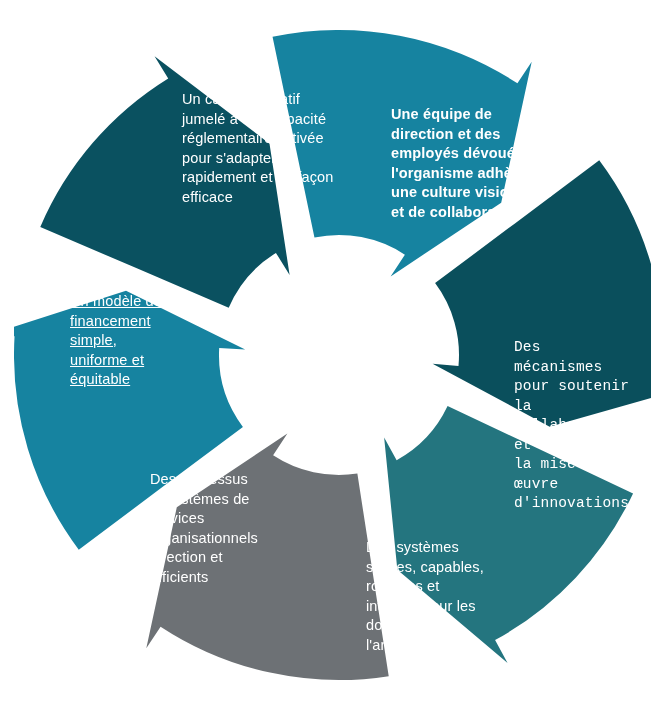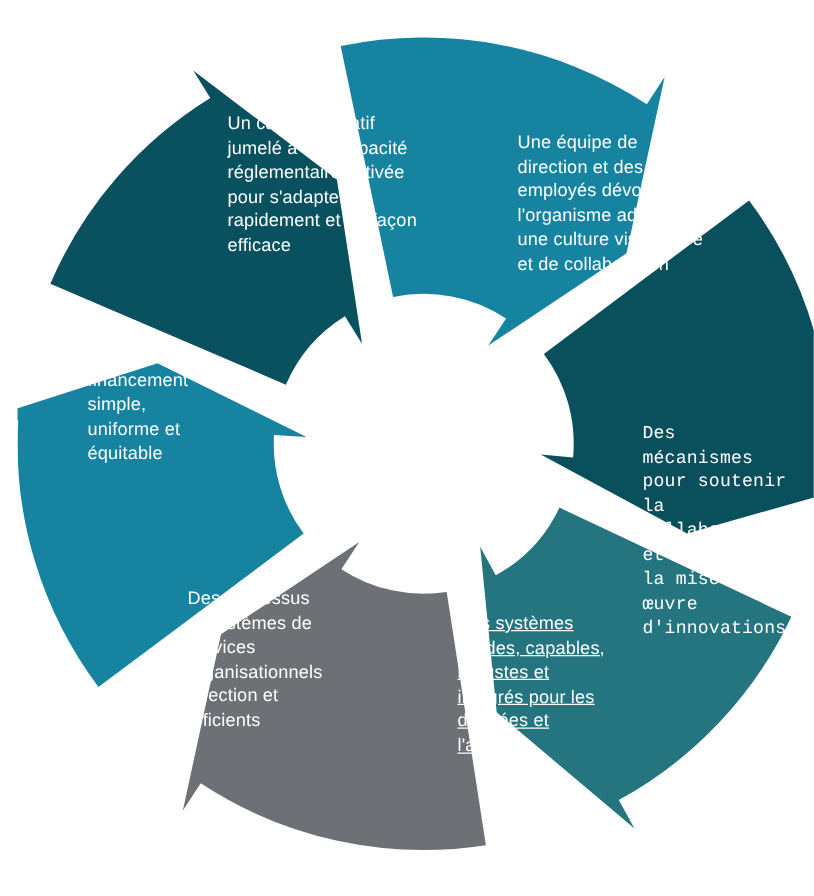--- a/index.html
+++ b/index.html
@@ -52,44 +52,44 @@
         <path d="M 26.28 226.97 A 325 325 0 0 1 154.22 78.49 L 140.56 56.37 L 255.51 143.63 L 275.61 275.02 L 261.94 252.9 A 120 120 0 0 0 214.7 307.73 L 123.43 268.61 Z" fill="#0a5160"></path>
       </g>
   </svg>
   <div id="labels-layer">
       <div class="segment-label" style="left: 168px; top: 90px; width: 180px;">Un cadre législatif
 jumelé à une capacité
 réglementaire activée
 pour s'adapter
 rapidement et de façon
 efficace</div>
-      <div class="segment-label" style="left: 400px; top: 105px; width: 180px;">Une équipe de
+      <div class="segment-label" style="left: 377px; top: 105px; width: 180px; font-weight: bold;">Une équipe de
 direction et des
 employés dévoués de
 l'organisme adhèrent à
 une culture visionnaire
 et de collaboration</div>
       <div class="segment-label" style="left: 500px; top: 338px; width: 130px; font-family: Liberation Mono, monospace;">Des
 mécanismes
 pour soutenir la
 collaboration et
 la mise en
 œuvre
 d'innovations</div>
-      <div class="segment-label" style="left: 352px; top: 490px; width: 150px; text-decoration: underline;">Des systèmes
+      <div class="segment-label" style="left: 352px; top: 538px; width: 150px;">Des systèmes
 solides, capables,
 robustes et
 intégrés pour les
 données et
 l'analyse</div>
       <div class="segment-label" style="left: 136px; top: 470px; width: 140px;">Des processus
 et systèmes de
 services
 organisationnels
 direction et
 efficients</div>
-      <div class="segment-label" style="left: 56px; top: 276px; width: 130px;">Un modèle de
+      <div class="segment-label" style="left: 56px; top: 292px; width: 130px; text-decoration: underline;">Un modèle de
 financement
 simple,
 uniforme et
 équitable</div>
     </div>
 </div>
 
 </body></html>

